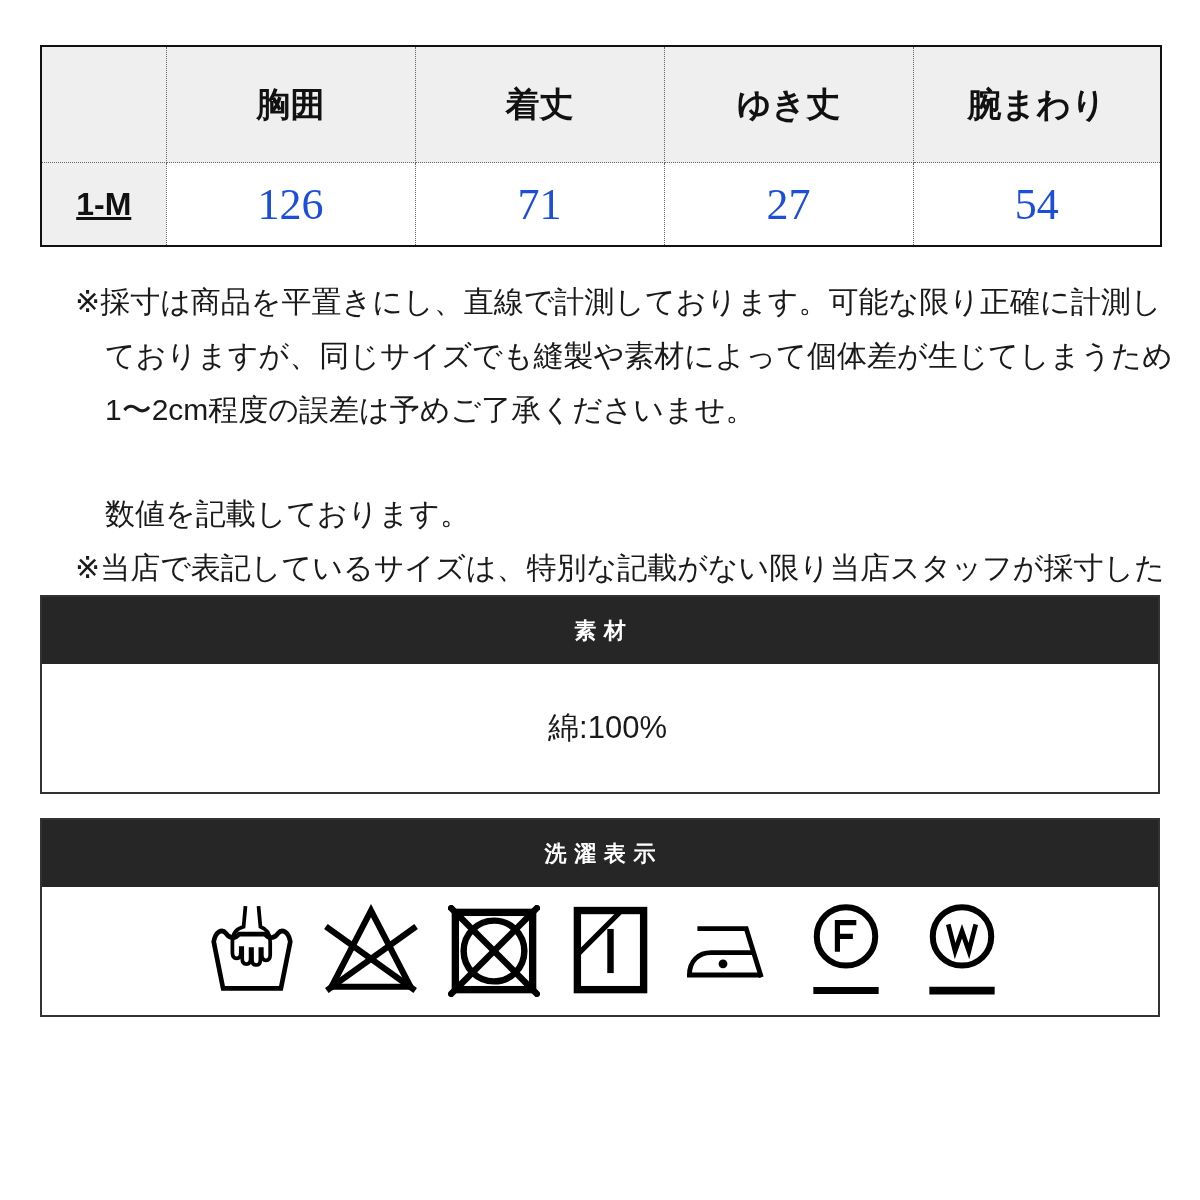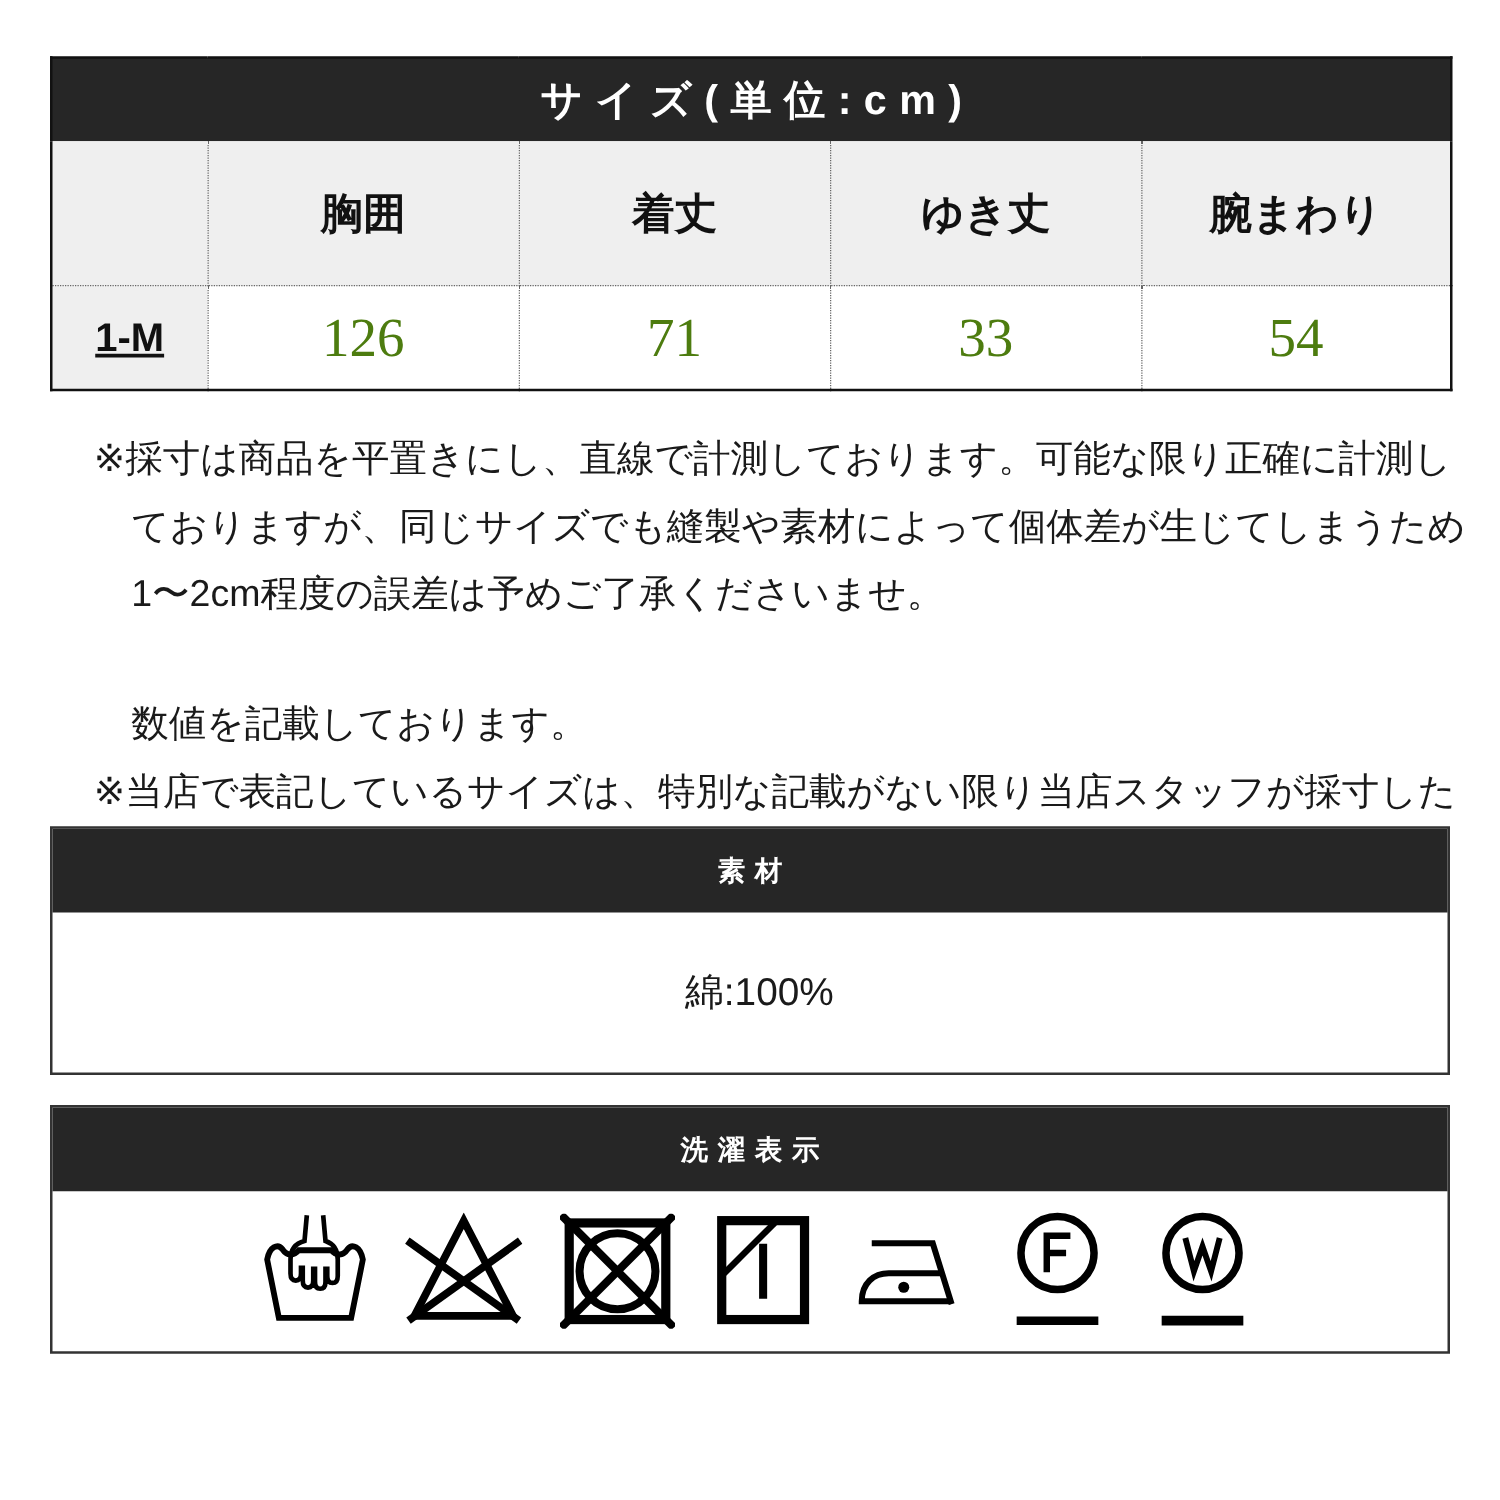--- a/index.html
+++ b/index.html
@@ -49,21 +49,21 @@
     font-size: 32px;
     font-weight: bold;
     height: 82px;
     color: #111;
     text-decoration: underline;
   }
   .data-row td {
     font-family: "Liberation Serif", "DejaVu Serif", serif;
     font-size: 44px;
     font-weight: normal;
-    color: #4d7c0f;
+    color: #1d4ed8;
   }
 
   
   .note {
     margin: 28px 20px 0 35px;
     font-size: 30px;
     line-height: 54px;
     color: #1a1a1a;
   }
   .note.second { margin-top: 50px; }
@@ -109,35 +109,32 @@
 
   <table class="size-table">
     <colgroup>
       <col style="width:125px">
         <col style="width:249px">
         <col style="width:249px">
         <col style="width:249px">
         <col style="width:248px">
     </colgroup>
     <tbody>
-        <tr>
-      <th class="title-cell" colspan="5">サイズ(単位:cm)</th>
-    </tr>
     <tr class="head-row">
       <th class="rlabel"></th>
       <th>胸囲</th>
       <th>着丈</th>
       <th>ゆき丈</th>
       <th>腕まわり</th>
     </tr>
     <tr class="data-row">
       <th class="rlabel">1-M</th>
       <td>126</td>
       <td>71</td>
-      <td>33</td>
+      <td>27</td>
       <td>54</td>
     </tr>
   </tbody>
     </table>
 
   <div class="note">
     <div class="nline">※採寸は商品を平置きにし、直線で計測しております。可能な限り正確に計測し</div>
     <div class="nline cont">ておりますが、同じサイズでも縫製や素材によって個体差が生じてしまうため</div>
     <div class="nline cont">1〜2cm程度の誤差は予めご了承くださいませ。</div>
   </div>

